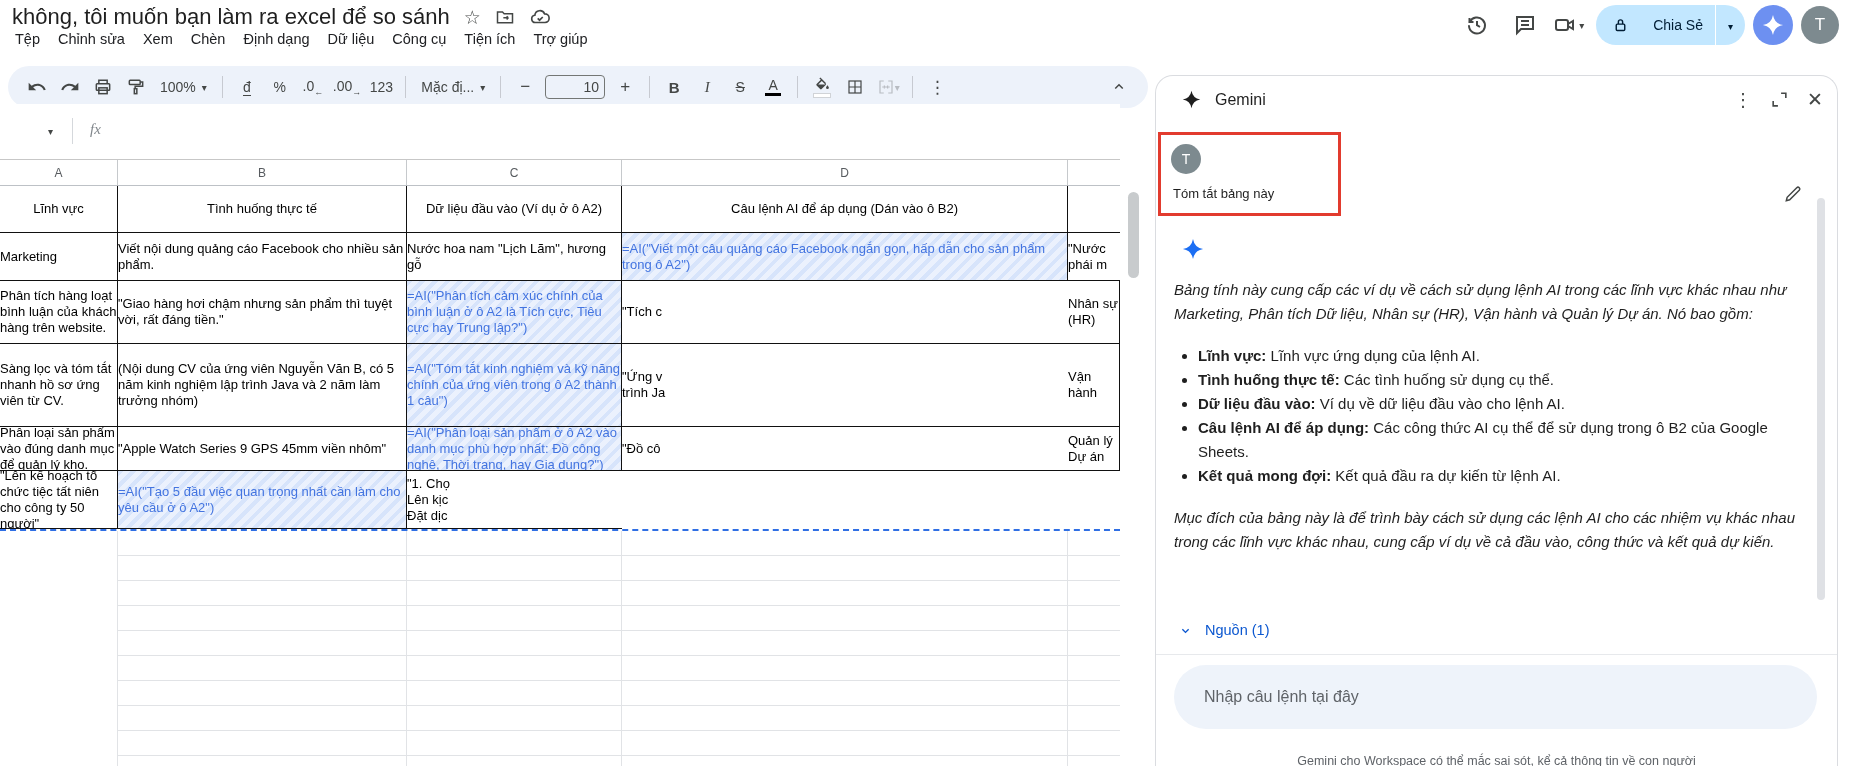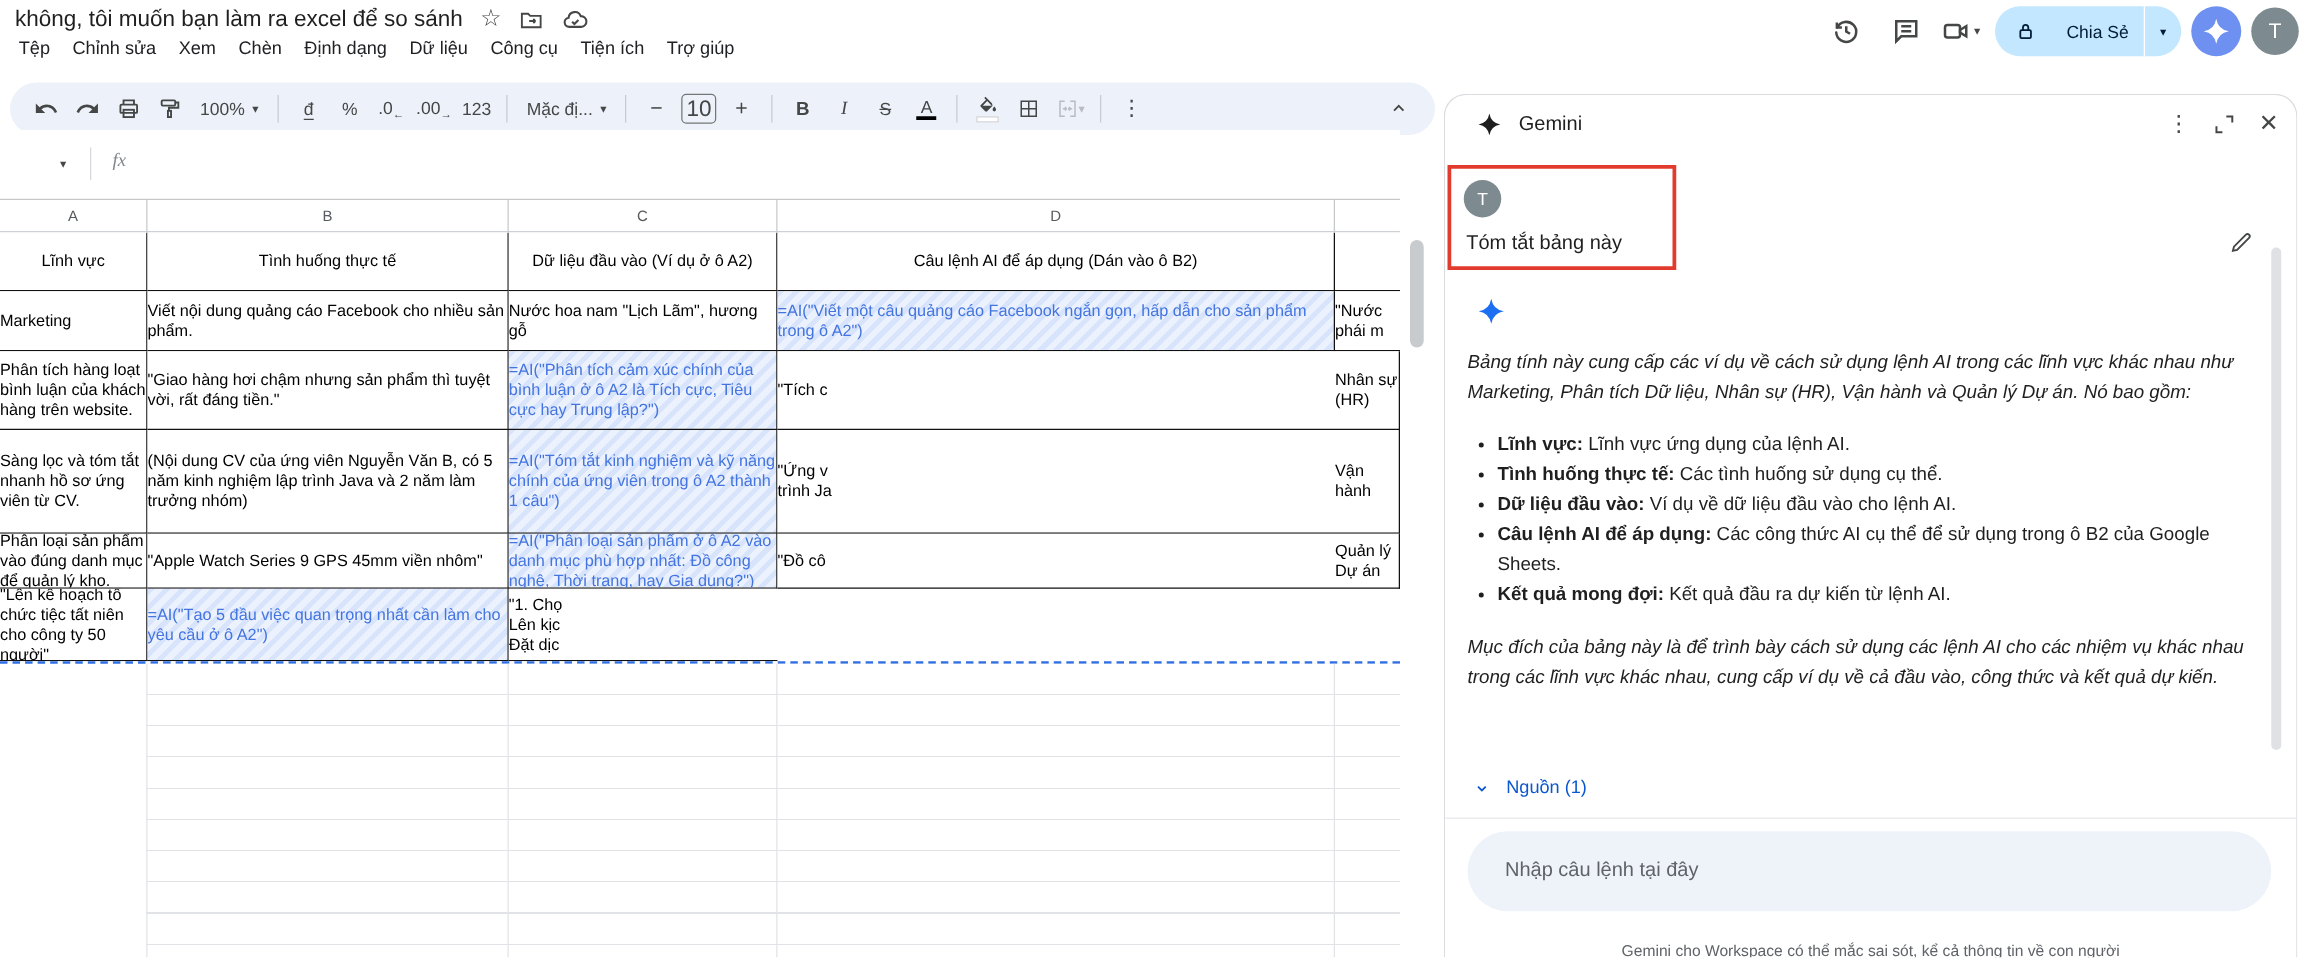--- a/index.html
+++ b/index.html
@@ -2,21 +2,21 @@
 <html style="--accent: #0b57d0; --share-bg: #c2e7ff; --share-text: #001d35; --gemini-btn: #6d90f1; --avatar-bg: #7d8a8f; --annotation-red: #e23b2e; --ai-text: #4374e0; --ai-hatch-a: #d7e4fb; --ai-hatch-b: #ebf1fd; --toolbar-bg: #edf2fa; --icon: #444746; --grid-line: #e1e3e6; --dash-blue: #2f6fe4; --input-bg: #eef3fa;"><head>
 <meta charset="utf-8">
 <style>
   html,body{margin:0;padding:0;}
   body{font-family:"Liberation Sans","DejaVu Sans",sans-serif;background:#fff;}
   .app{position:relative;width:1849px;height:766px;overflow:hidden;background:#fff;}
 
   
   .topbar{position:absolute;left:0;top:0;width:100%;height:56px;}
   .title-row{position:absolute;left:12px;top:4px;display:flex;align-items:center;gap:14px;}
-  .doc-title{font-size:18px;color:#1f1f1f;white-space:nowrap;}
+  .doc-title{font-size:22px;color:#1f1f1f;white-space:nowrap;}
   .title-icon{display:flex;align-items:center;color:#444746;}
   .star{font-size:19px;color:#444746;}
   .menu-row{position:absolute;left:6px;top:28px;display:flex;}
   .menu-item{font-size:14.5px;color:#202124;padding:3px 9px;border-radius:4px;cursor:default;}
   .top-right{position:absolute;right:10px;top:2px;height:46px;display:flex;align-items:center;gap:8px;}
   .tr-icon{width:40px;height:40px;display:flex;align-items:center;justify-content:center;}
   .cam-wrap{display:flex;align-items:center;gap:2px;padding-right:4px;}
   .caret{font-size:10px;color:#444746;}
   .share-pill{height:40px;background:var(--share-bg);border-radius:20px;display:flex;align-items:center;color:var(--share-text);}
   .share-main{display:flex;align-items:flex-start;gap:24px;padding:0 12px 0 16px;}
@@ -27,21 +27,21 @@
   .gem-btn{width:40px;height:40px;border-radius:50%;background:var(--gemini-btn);display:flex;align-items:center;justify-content:center;}
   .avatar{width:38px;height:38px;border-radius:50%;background:var(--avatar-bg);color:#fff;display:flex;align-items:center;justify-content:center;font-size:17px;}
 
   
   .toolbar{position:absolute;left:8px;top:66px;width:1140px;height:42px;background:var(--toolbar-bg);border-radius:21px;display:flex;align-items:center;padding:0 16px;box-sizing:border-box;gap:7px;color:var(--icon);}
   .tb{min-width:26px;height:28px;display:flex;align-items:center;justify-content:center;border-radius:4px;flex:0 0 auto;}
   .tb-text{font-size:14px;color:var(--icon);}
   .mini{font-size:9px;vertical-align:sub;}
   .tb-sep{width:1px;height:22px;background:#c7cad1;margin:0 4px;flex:0 0 auto;}
   .zoom-ctl,.font-ctl{display:flex;align-items:center;gap:6px;padding:0 4px;}
-  .size-box{width:26px;height:22px;border:1px solid #747775;border-radius:4px;display:flex;align-items:center;justify-content:center;font-size:18px;}
+  .size-box{width:26px;height:22px;border:1px solid #747775;border-radius:4px;display:flex;align-items:center;justify-content:center;font-size:14px;padding-left:32px;}
   .b-ic{font-weight:700;font-size:15px;}
   .i-ic{font-style:italic;font-size:15px;font-family:"Liberation Serif","DejaVu Serif",serif;}
   .s-ic{font-size:14px;text-decoration:line-through;}
   .a-ic{display:flex;flex-direction:column;align-items:center;line-height:1;}
   .a-ic .letter{font-size:14px;font-weight:500;}
   .a-bar{width:16px;height:3px;background:#000;margin-top:1px;}
   .fill-bar{width:16px;height:3px;background:#fff;border:1px solid #d0d3d7;margin-top:0;}
   .stackic{display:flex;flex-direction:column;align-items:center;line-height:1;}
   .disabled{color:#b8bcc2;}
   .tb-kebab{font-size:17px;letter-spacing:0;}
@@ -77,21 +77,21 @@
   
   .gemini{position:absolute;left:1155px;top:75px;width:683px;height:691px;background:#fff;border:1px solid #dadce0;border-bottom:none;border-radius:18px 18px 0 0;box-sizing:border-box;}
   .gp-header{position:absolute;left:0;top:0;width:100%;height:52px;}
   .gp-title{position:absolute;left:26px;top:14px;display:flex;align-items:center;gap:14px;}
   .gp-title-text{font-size:16px;color:#1f1f1f;font-weight:500;}
   .gp-actions{position:absolute;right:14px;top:12px;display:flex;align-items:center;gap:18px;color:#444746;}
   .gp-kebab{font-size:18px;}
   .gp-close{font-size:19px;}
   .red-box{position:absolute;left:2px;top:56px;width:183px;height:84px;border:3px solid var(--annotation-red);box-sizing:border-box;}
   .msg-avatar{position:absolute;left:10px;top:9px;width:30px;height:30px;border-radius:50%;background:var(--avatar-bg);color:#fff;display:flex;align-items:center;justify-content:center;font-size:14px;}
-  .msg-text{position:absolute;left:12px;top:51px;font-size:16px;color:#1f1f1f;white-space:nowrap;}
+  .msg-text{position:absolute;left:12px;top:51px;font-size:13px;color:#1f1f1f;white-space:nowrap;}
   .gp-pencil{position:absolute;right:34px;top:108px;}
   .gp-scroll{position:absolute;right:12px;top:122px;width:8px;height:402px;background:#dfe1e5;border-radius:4px;}
   .gp-sparkle{position:absolute;left:26px;top:162px;}
   .gp-body{position:absolute;left:18px;top:202px;width:642px;font-size:15px;line-height:24px;color:#1f1f1f;}
   .gp-body p{margin:0 0 18px 0;font-style:italic;}
   .gp-bullets{margin:0 14px 18px 0;padding-left:24px;}
   .gp-bullets li{margin:0;}
   .gp-sources{position:absolute;left:22px;top:546px;display:flex;align-items:center;gap:12px;color:var(--accent);font-size:14.5px;font-weight:500;}
   .gp-divider{position:absolute;left:0;top:578px;width:100%;height:1px;background:#e7e9ec;}
   .gp-input{position:absolute;left:18px;top:589px;width:643px;height:64px;background:var(--input-bg);border-radius:32px;display:flex;align-items:center;box-sizing:border-box;padding:0 28px;}

